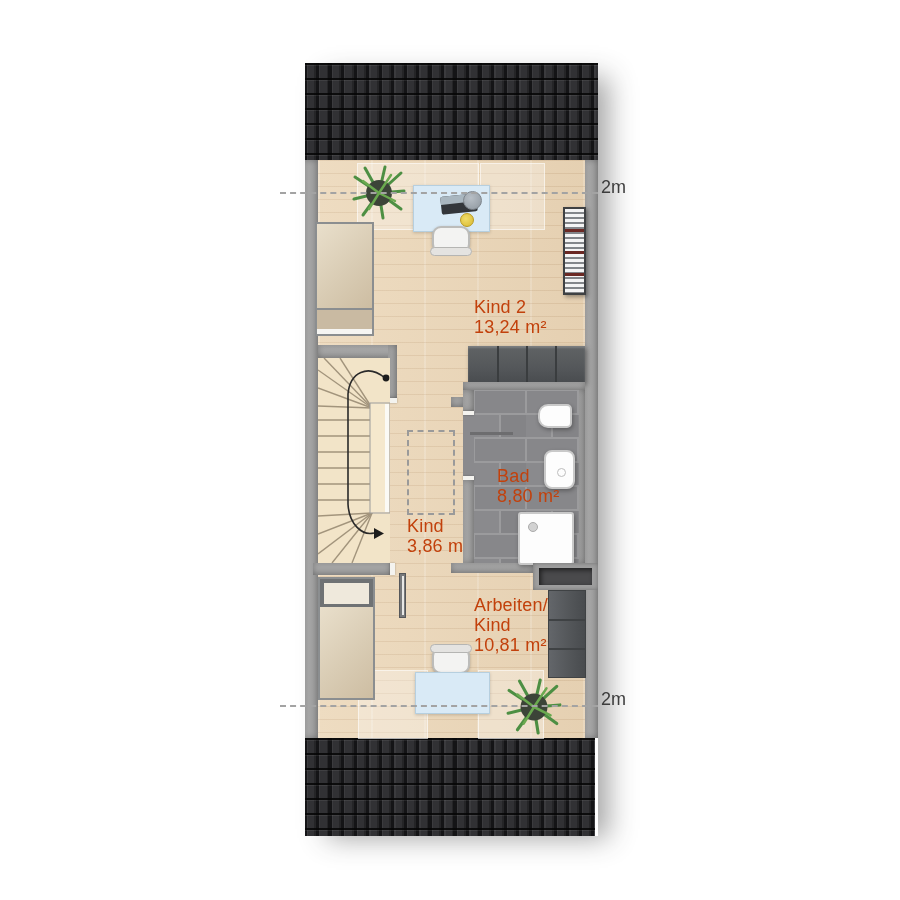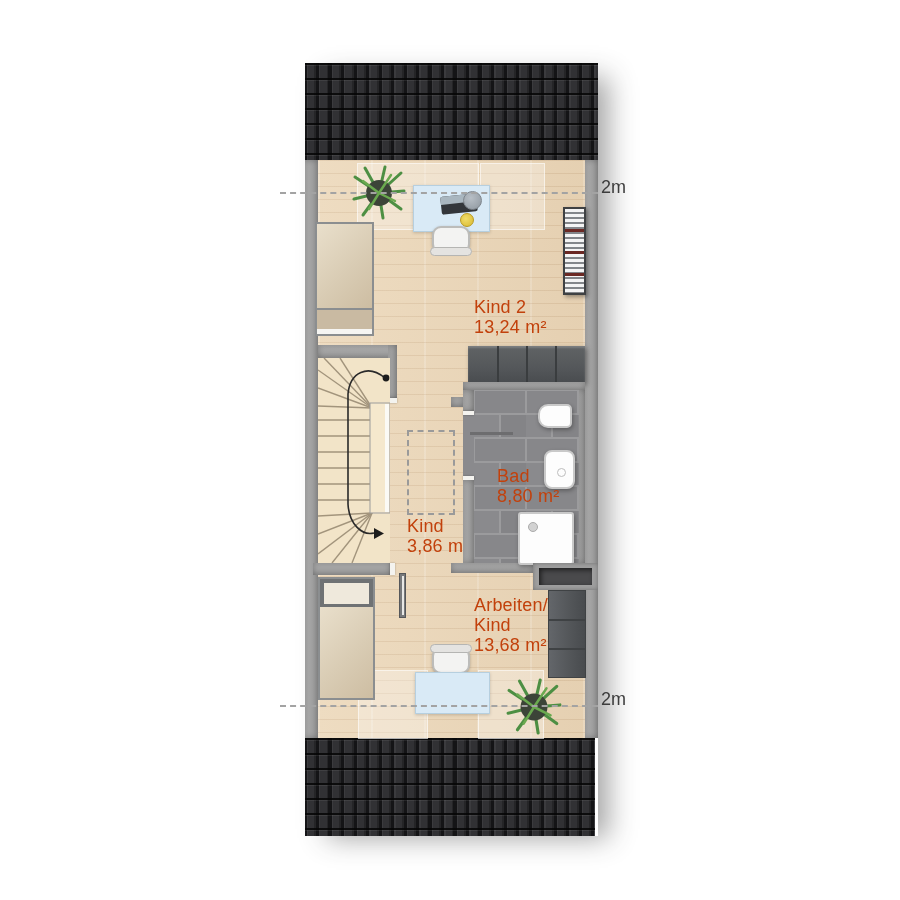--- a/index.html
+++ b/index.html
@@ -238,21 +238,21 @@
 
       <div class="abs" style="left:243px;top:430px;width:38px;height:88px;">
         <div class="sofa-seg" style="width:38px;height:30px;"></div>
         <div class="sofa-seg" style="width:38px;height:29px;"></div>
         <div class="sofa-seg" style="width:38px;height:29px;"></div>
       </div>
 
       <div class="abs room-label" style="left:169px;top:435px;">
         <div>Arbeiten/</div>
         <div>Kind</div>
-        <div>13,68 m²</div>
+        <div>10,81 m²</div>
       </div>
 
       <div class="abs chair" style="left:127px;top:487px;width:38px;height:27px;">
         <div class="chair-back" style="top:-5px;"></div>
       </div>
       <div class="abs desk" style="left:110px;top:512px;width:73px;height:40px;"></div>
 
       <svg class="abs" style="left:200px;top:518px;" width="58" height="58" viewBox="0 0 56 56">
         <g stroke-linecap="round">
           <g stroke="#4d8f43" stroke-width="3">

